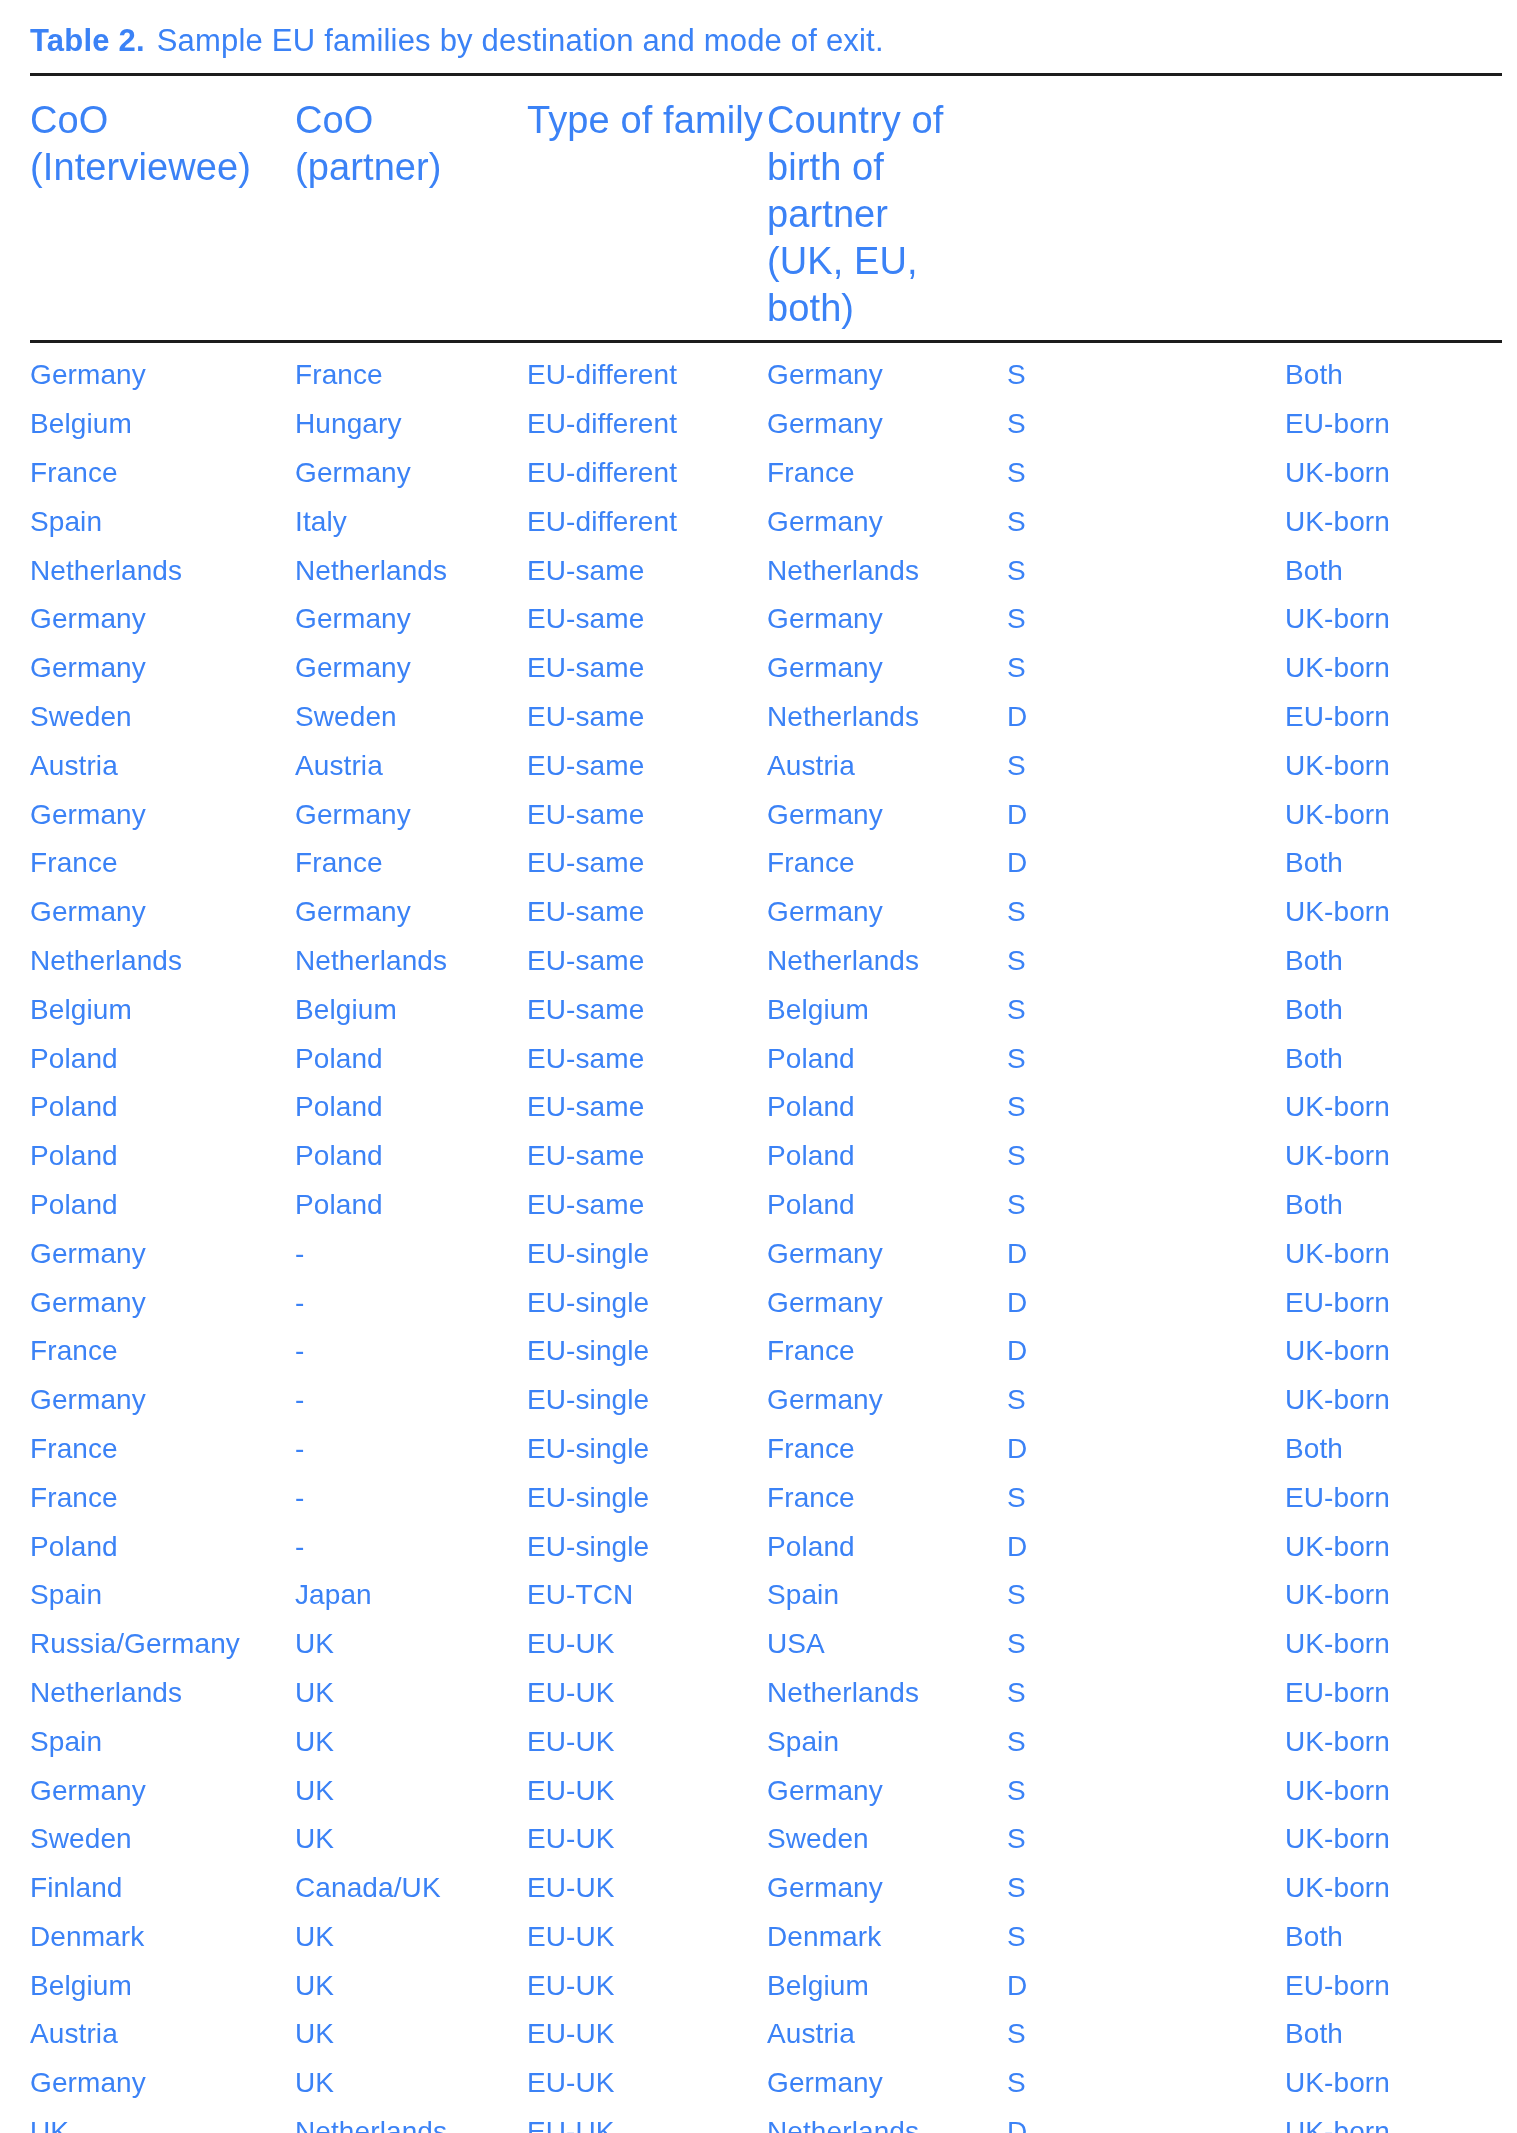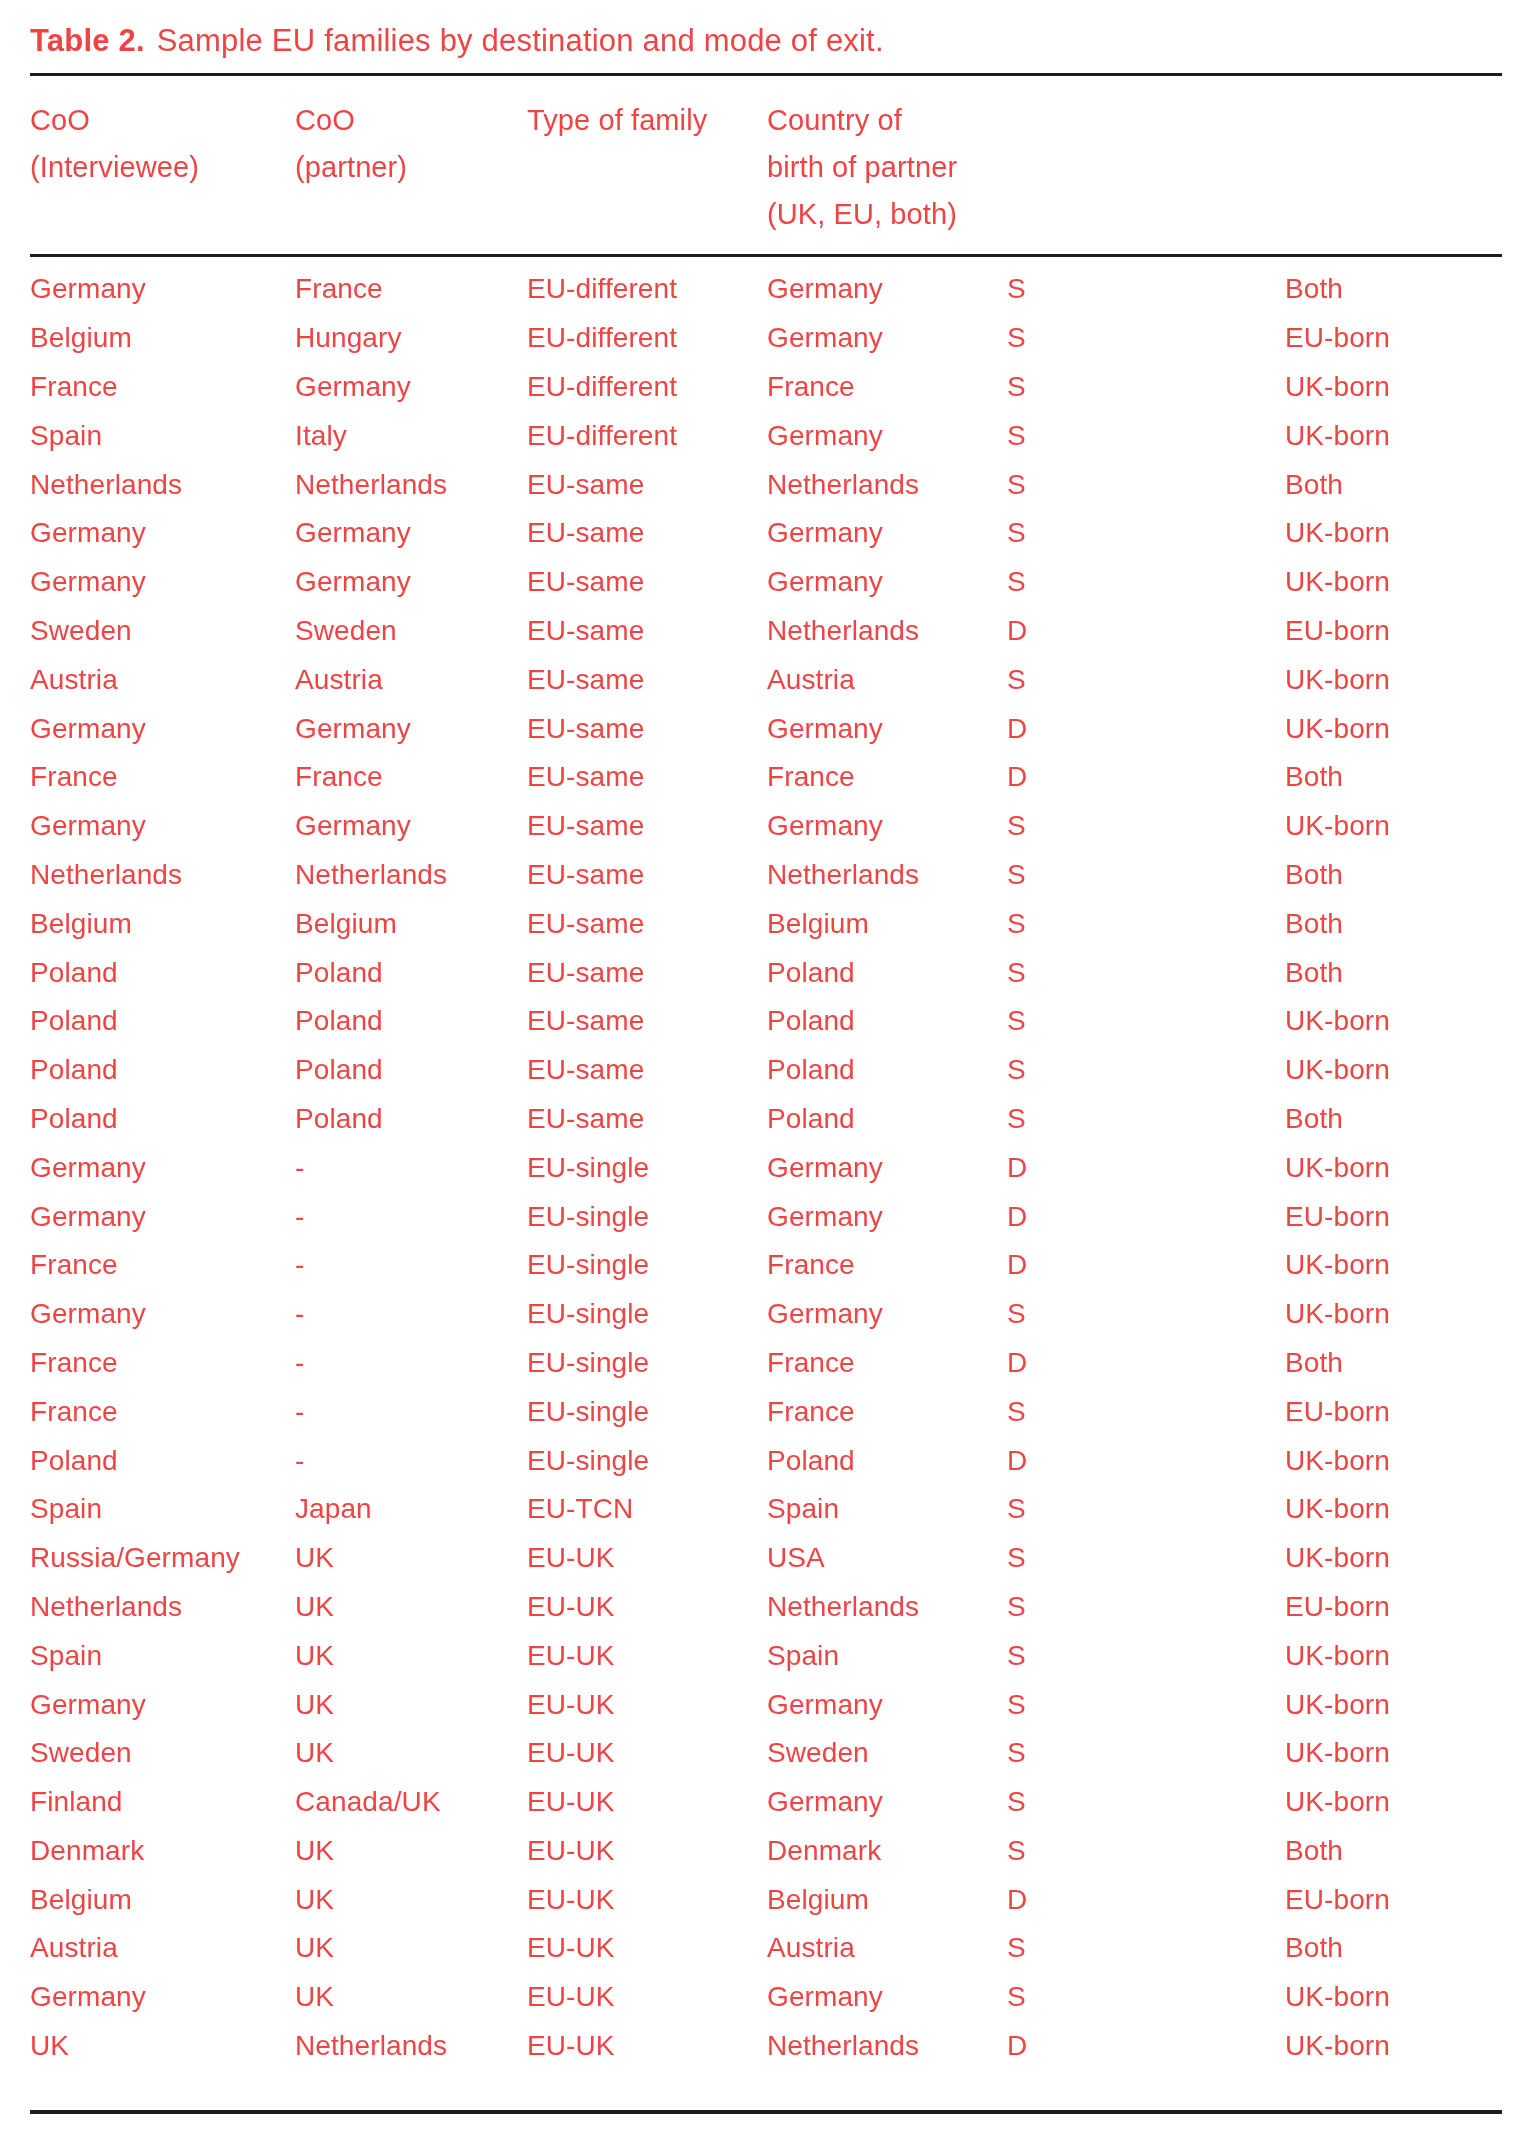--- a/index.html
+++ b/index.html
@@ -8,21 +8,21 @@
     background: #ffffff;
   }
   .page {
     position: relative;
     width: 1517px;
     height: 2133px;
     background: #ffffff;
     box-sizing: border-box;
     padding: 22px 15px 0 30px;
     font-family: "Liberation Sans", "DejaVu Sans", sans-serif;
-    color: #ef4444;
+    color: #3b82f6;
     overflow: hidden;
   }
   .title {
     font-size: 31px;
     line-height: 38px;
     letter-spacing: 0.2px;
     white-space: nowrap;
   }
   .title .title-prefix {
     font-weight: bold;
@@ -35,22 +35,22 @@
   }
   .rule-top { margin-top: 13px; }
   .rule-header { }
   .rule-bottom { margin-top: 40px; height: 4px; }
   .grid-cols {
     display: grid;
     grid-template-columns: 265px 232px 240px 240px 278px 217px;
   }
   .header-row {
     padding-top: 21px;
-    padding-bottom: 16px;
-    font-size: 29px;
+    padding-bottom: 8px;
+    font-size: 38px;
     line-height: 47px;
   }
   .header-cell {
     white-space: pre-line;
     letter-spacing: 0.1px;
   }
   .t-body {
     padding-top: 8px;
   }
   .t-row {

